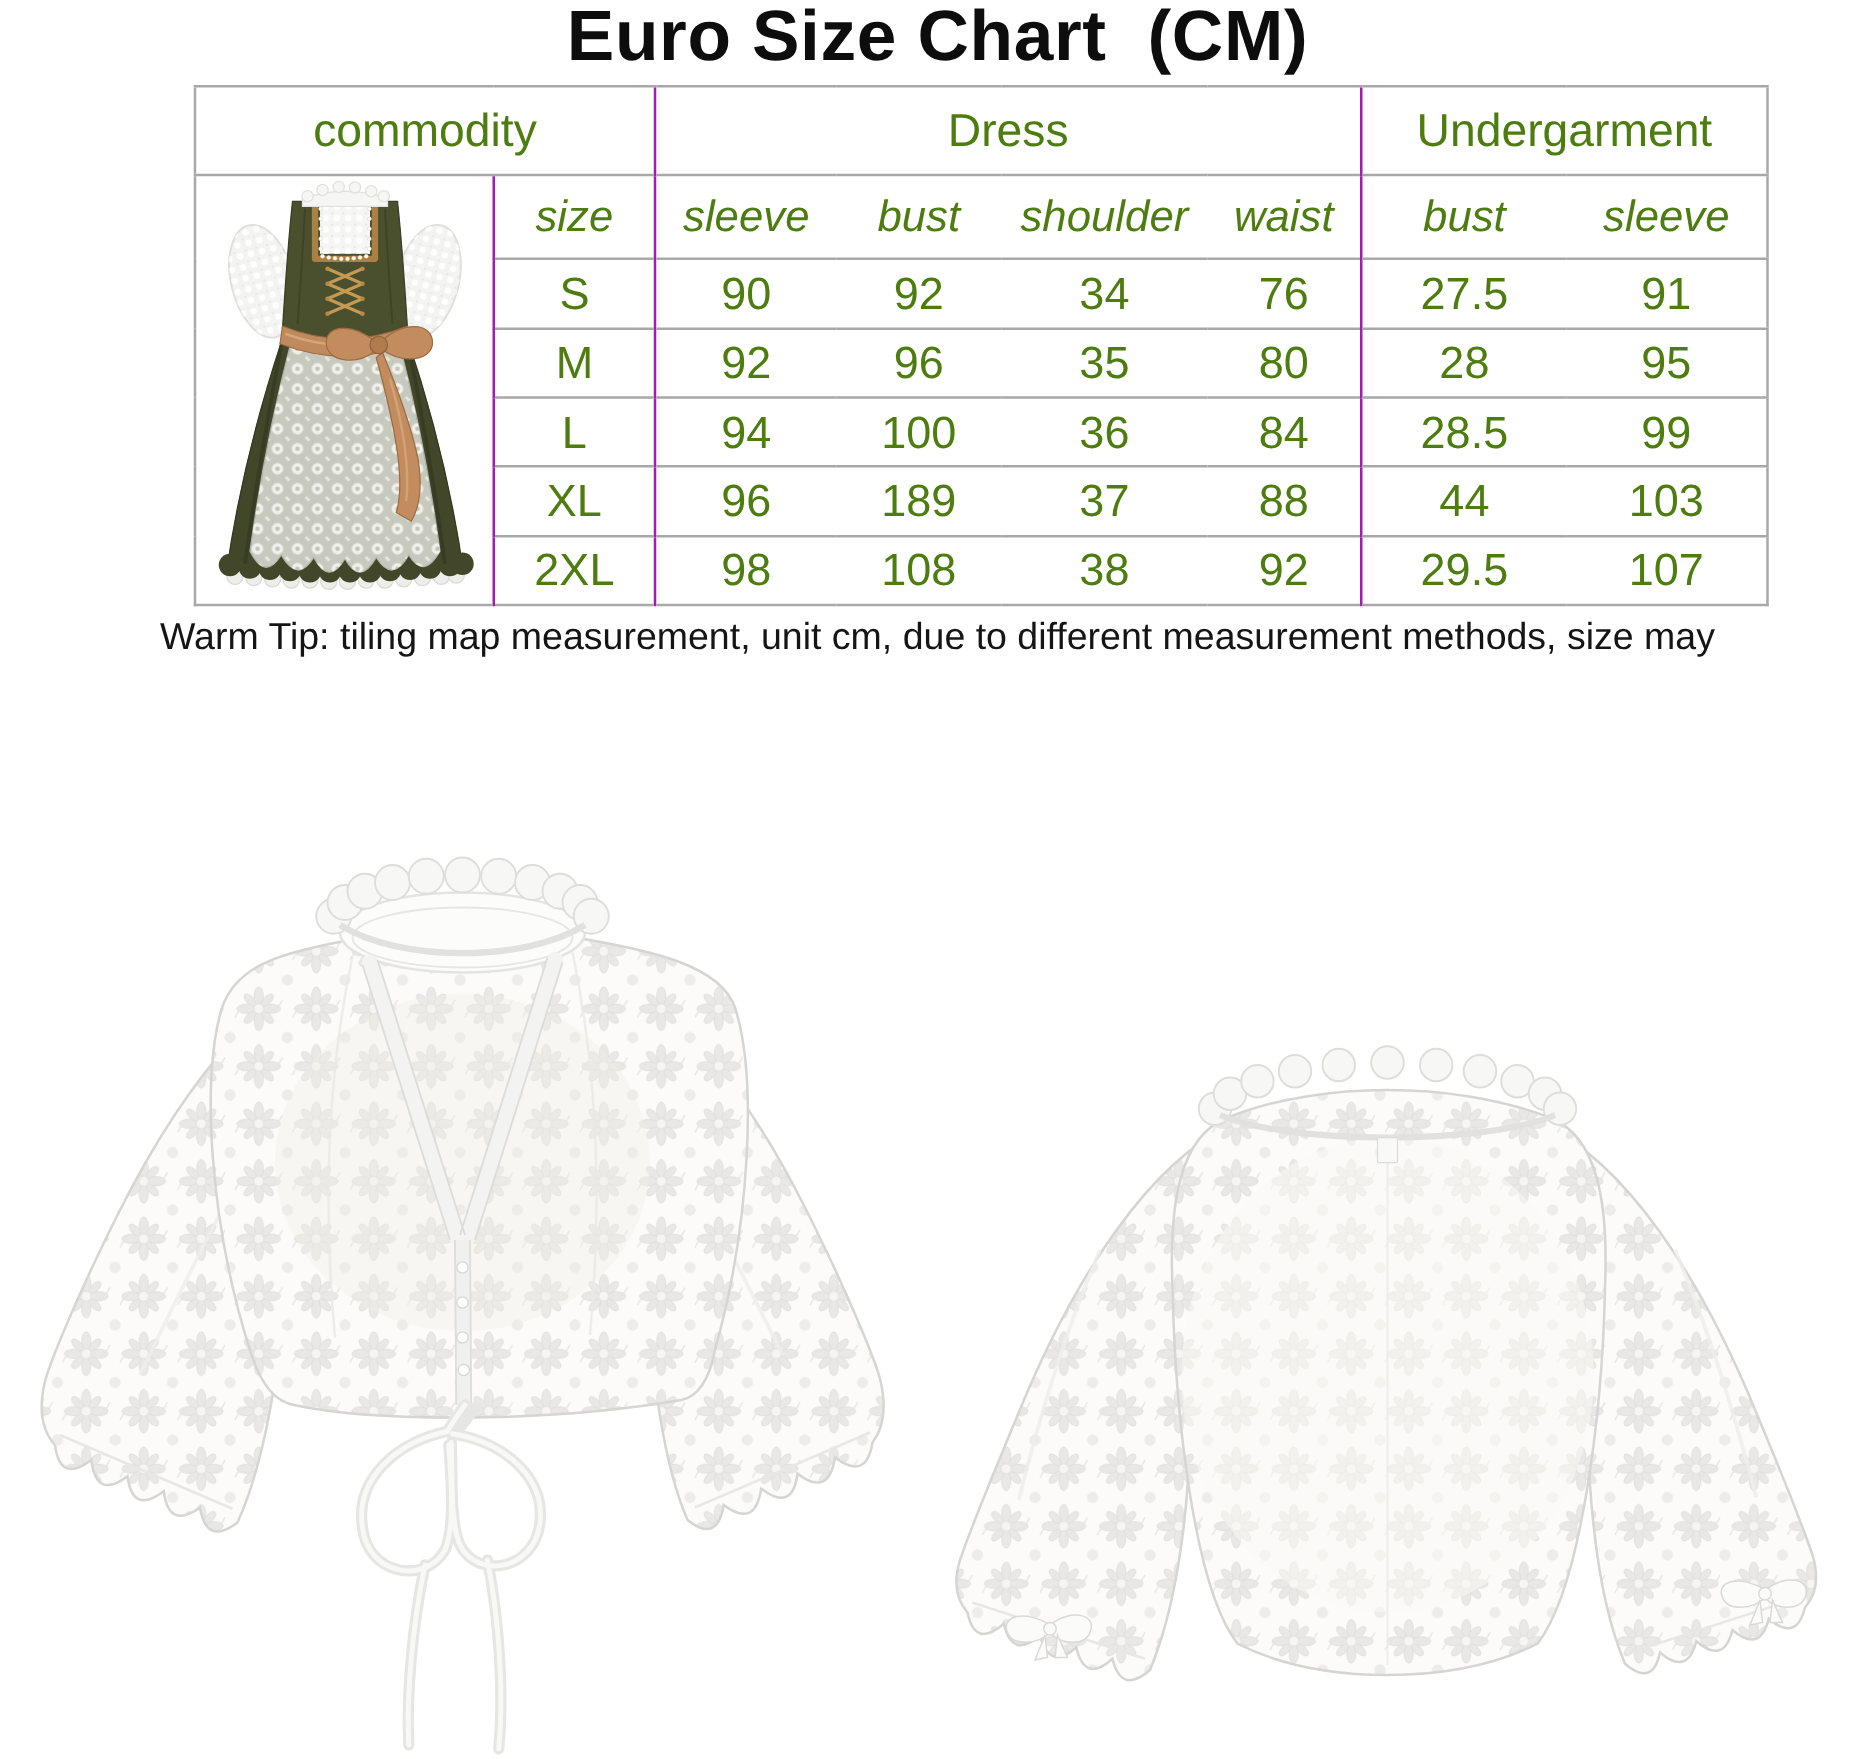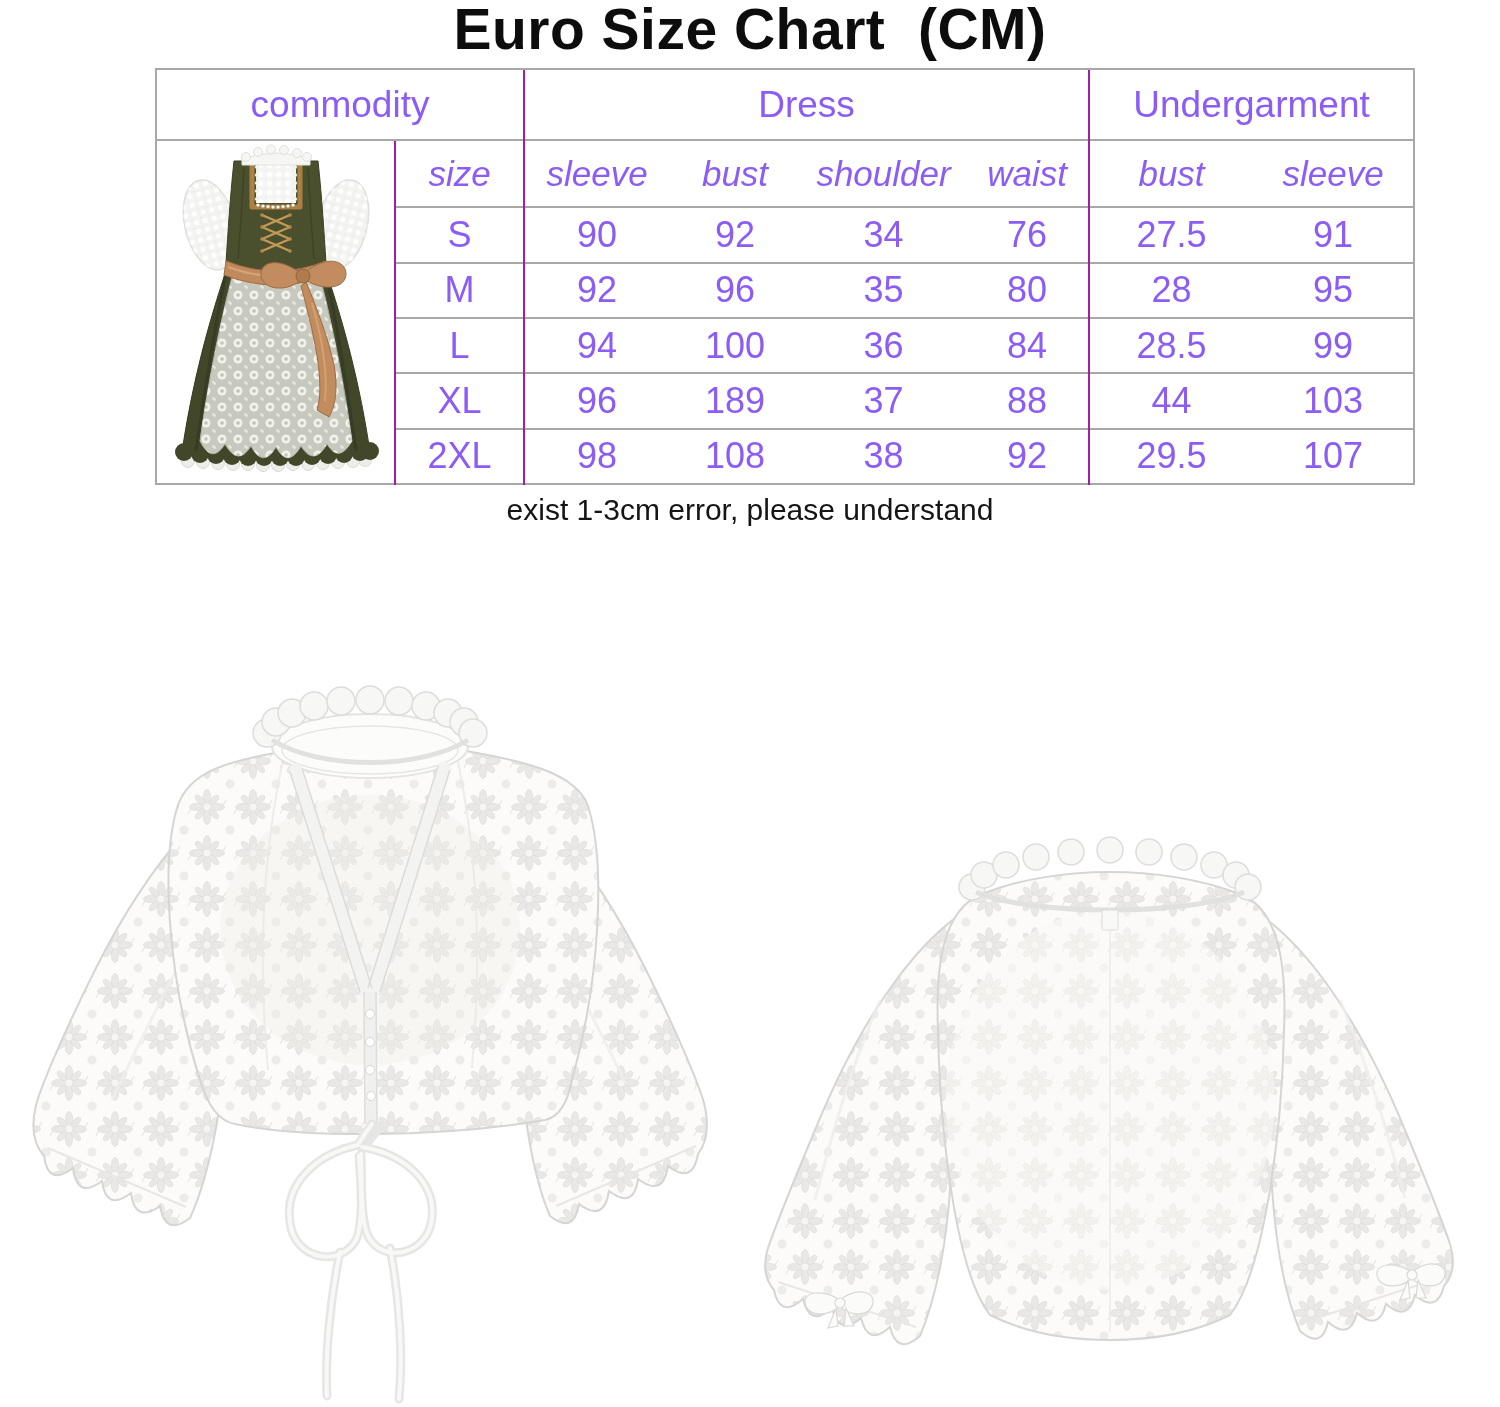--- a/index.html
+++ b/index.html
@@ -12,21 +12,21 @@
     font-size:57px;font-weight:700;letter-spacing:.5px;white-space:pre;color:#0d0d0d;
   }
   table.chart{
     position:absolute;left:155px;top:68px;width:1258px;
     border-collapse:collapse;table-layout:fixed;
     border:2px solid #a8a8a8;
   }
   table.chart td{
     border-top:2px solid #a8a8a8;
     text-align:center;vertical-align:middle;padding:0;
-    font-size:36px;color:#8b5cf6;background:#ffffff;overflow:hidden;
+    font-size:36px;color:#4d7c0f;background:#ffffff;overflow:hidden;
   }
   td.gray{background:#e8e8e8;}
   td.vl{border-left:2px solid #a21caf;}
   tr.r1{height:71px;} tr.r1 td{font-size:37px;}
   tr.r2{height:67px;} tr.r2 td{font-size:35px;font-style:italic;}
   tr.dr{height:55px;} tr.dr td{font-size:36px;}
   td.szlab{font-size:38px;}
   td.imgcell{padding:0;}
   .warmtip{
     position:absolute;top:493px;left:0;width:100%;text-align:center;
@@ -235,21 +235,21 @@
     <td>108</td>
     <td>38</td>
     <td>92</td>
     <td class="vl">29.5</td>
     <td>107</td>
   </tr>
   </tbody>
 </table>
 
 <div class="warmtip">
-  <div>exist 1-3cm error, please understand</div>
+  <div>Warm Tip: tiling map measurement, unit cm, due to different measurement methods, size may</div>
 </div>
 
 <div class="photos">
 <svg width="1500" height="807" viewBox="0 0 1500 807">
   <defs>
     <pattern id="lace" width="46" height="46" patternUnits="userSpaceOnUse">
       <rect width="46" height="46" fill="#fcfbfa"></rect>
       <g fill="#e9e8e6" stroke="#deddda" stroke-width="0.7">
         <ellipse cx="23" cy="13" rx="3.6" ry="7.5"></ellipse>
         <ellipse cx="23" cy="33" rx="3.6" ry="7.5"></ellipse>

